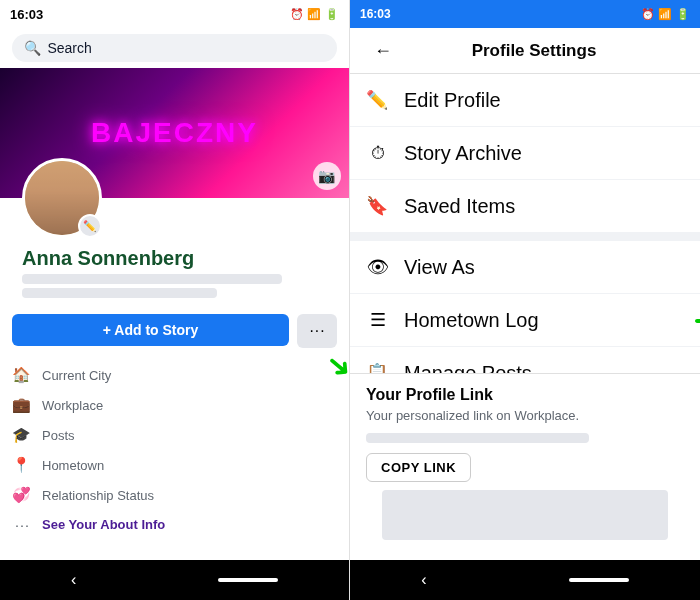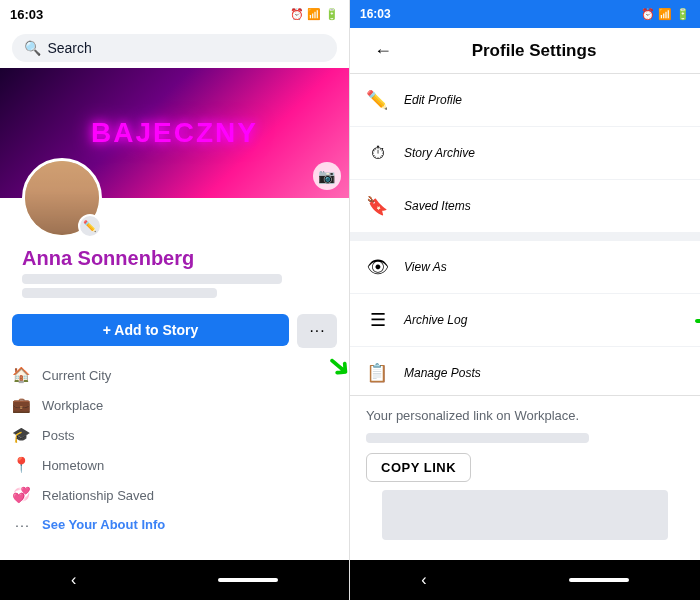--- a/index.html
+++ b/index.html
@@ -22,49 +22,49 @@
     .cover-text { position: absolute; top: 50%; left: 50%; transform: translate(-50%, -50%); font-size: 28px; font-weight: 900; color: #ff00ff; text-shadow: 0 0 10px #ff00ff, 0 0 20px #ff00ff; letter-spacing: 2px; white-space: nowrap; }
     .camera-icon { position: absolute; bottom: 8px; right: 8px; background: rgba(255,255,255,0.8); border-radius: 50%; width: 28px; height: 28px; display: flex; align-items: center; justify-content: center; font-size: 14px; }
 
     .profile-section { padding: 0 12px; position: relative; }
     .avatar-wrap { position: relative; display: inline-block; margin-top: -40px; margin-left: 10px; }
     .avatar { width: 80px; height: 80px; border-radius: 50%; background: #c9a87c; border: 3px solid #fff; overflow: hidden; display: flex; align-items: center; justify-content: center; }
     .avatar-inner { width: 100%; height: 100%; background: linear-gradient(180deg, #d4a574 0%, #c8956c 40%, #8b6347 100%); border-radius: 50%; position: relative; }
     .avatar-blur { position: absolute; inset: 0; background: rgba(200,150,108,0.3); filter: blur(2px); }
     .edit-avatar-btn { position: absolute; bottom: 0; right: 0; background: #e4e6eb; border-radius: 50%; width: 24px; height: 24px; display: flex; align-items: center; justify-content: center; font-size: 11px; border: 2px solid #fff; }
 
-    .profile-name { font-size: 20px; font-weight: 700; color: #a21caf; margin: 8px 0 4px 10px; }
+    .profile-name { font-size: 20px; font-weight: 700; color: #14532d; margin: 8px 0 4px 10px; }
     .profile-bio-placeholder { height: 10px; background: #e4e6eb; border-radius: 4px; margin: 4px 10px; width: 80%; }
     .profile-bio-placeholder2 { height: 10px; background: #e4e6eb; border-radius: 4px; margin: 4px 10px; width: 60%; }
 
     .action-buttons { display: flex; gap: 8px; padding: 12px 12px 8px; align-items: flex-start; }
     .add-story-btn { flex: 1; background: #1877f2; color: #fff; border: none; border-radius: 6px; padding: 8px; font-size: 14px; font-weight: 600; cursor: pointer; display: flex; align-items: center; justify-content: center; gap: 4px; }
     .more-btn { background: #e4e6eb; border: none; border-radius: 6px; padding: 8px 12px; font-size: 16px; cursor: pointer; position: relative; }
 
     .info-list { padding: 4px 12px; }
     .info-item { display: flex; align-items: center; gap: 10px; padding: 6px 0; font-size: 13px; color: #606770; }
     .info-icon { font-size: 15px; width: 20px; text-align: center; }
-    .see-about { font-weight: 600; color: #3b82f6; font-size: 13px; }
+    .see-about { font-weight: 600; color: #4c1d95; font-size: 13px; }
 
     .bottom-bar-left { margin-top: auto; background: #000; height: 40px; display: flex; align-items: center; justify-content: space-around; }
     .bottom-bar-left span { color: #fff; font-size: 16px; }
     .home-indicator { width: 60px; height: 4px; background: #fff; border-radius: 2px; }
 
     
     .right-panel { width: 350px; height: 600px; background: #fff; display: flex; flex-direction: column; overflow: hidden; }
 
     .status-bar-right { height: 28px; background: #1877f2; display: flex; align-items: center; justify-content: space-between; padding: 0 10px; color: #fff; font-size: 12px; font-weight: 600; }
 
     .page-header { display: flex; align-items: center; padding: 10px 12px; border-bottom: 1px solid #e0e0e0; }
     .page-title { font-size: 17px; font-weight: 700; color: #050505; flex: 1; text-align: center; margin-right: 24px; }
 
     .menu-list { flex: 1; overflow-y: auto; }
     .menu-item { display: flex; align-items: center; gap: 14px; padding: 14px 16px; border-bottom: 1px solid #f0f2f5; cursor: pointer; position: relative; }
     .menu-icon { width: 24px; height: 24px; display: flex; align-items: center; justify-content: center; font-size: 18px; flex-shrink: 0; }
-    .menu-label { font-size: 12px; color: #050505; font-style: italic; }
+    .menu-label { font-size: 20px; color: #050505; }
     .menu-separator { height: 8px; background: #f0f2f5; }
 
     .profile-link-section { padding: 12px 16px; border-top: 1px solid #e0e0e0; }
     .profile-link-title { font-size: 16px; font-weight: 700; color: #050505; margin-bottom: 4px; }
     .profile-link-desc { font-size: 13px; color: #606770; margin-bottom: 10px; }
     .profile-link-url { height: 10px; background: #e4e6eb; border-radius: 4px; width: 70%; margin-bottom: 10px; }
     .copy-link-btn { border: 1px solid #ccc; background: #fff; padding: 6px 14px; font-size: 13px; font-weight: 600; border-radius: 6px; cursor: pointer; letter-spacing: 0.5px; }
 
     .gray-block { background: #e4e6eb; height: 50px; margin: 8px 16px; border-radius: 4px; }
 
@@ -134,21 +134,21 @@
     <div class="info-item">
       <span class="info-icon">🎓</span>
       <span>Posts</span>
     </div>
     <div class="info-item">
       <span class="info-icon">📍</span>
       <span>Hometown</span>
     </div>
     <div class="info-item">
       <span class="info-icon">💞</span>
-      <span>Relationship Saved</span>
+      <span>Relationship Status</span>
     </div>
     <div class="info-item">
       <span class="info-icon">···</span>
       <span class="see-about">See Your About Info</span>
     </div>
   </div>
 
   <div class="bottom-bar-left">
     <span>‹</span>
     <div class="home-indicator"></div>
@@ -183,31 +183,32 @@
       <span class="menu-icon">🔖</span>
       <span class="menu-label">Saved Items</span>
     </div>
     <div class="menu-separator"></div>
     <div class="menu-item">
       <span class="menu-icon">👁</span>
       <span class="menu-label">View As</span>
     </div>
     <div class="menu-item arrow-container" style="overflow:visible;">
       <span class="menu-icon">☰</span>
-      <span class="menu-label">Archive Log</span>
+      <span class="menu-label">Hometown Log</span>
       <div style="position:absolute;right:-20px;top:50%;transform:translateY(-50%);font-size:32px;color:#00cc00;pointer-events:none;z-index:20;">➜</div>
     </div>
     <div class="menu-item">
       <span class="menu-icon">📋</span>
       <span class="menu-label">Manage Posts</span>
     </div>
 
   </div>
 
   <div class="profile-link-section">
+    <div class="profile-link-title">Your Profile Link</div>
     <div class="profile-link-desc">Your personalized link on Workplace.</div>
     <div class="profile-link-url"></div>
     <button class="copy-link-btn">COPY LINK</button>
     <div class="gray-block"></div>
   </div>
 
   <div class="bottom-bar-right">
     <span>‹</span>
     <div class="home-indicator" style="width:60px;height:4px;background:#fff;border-radius:2px;"></div>
   </div>

